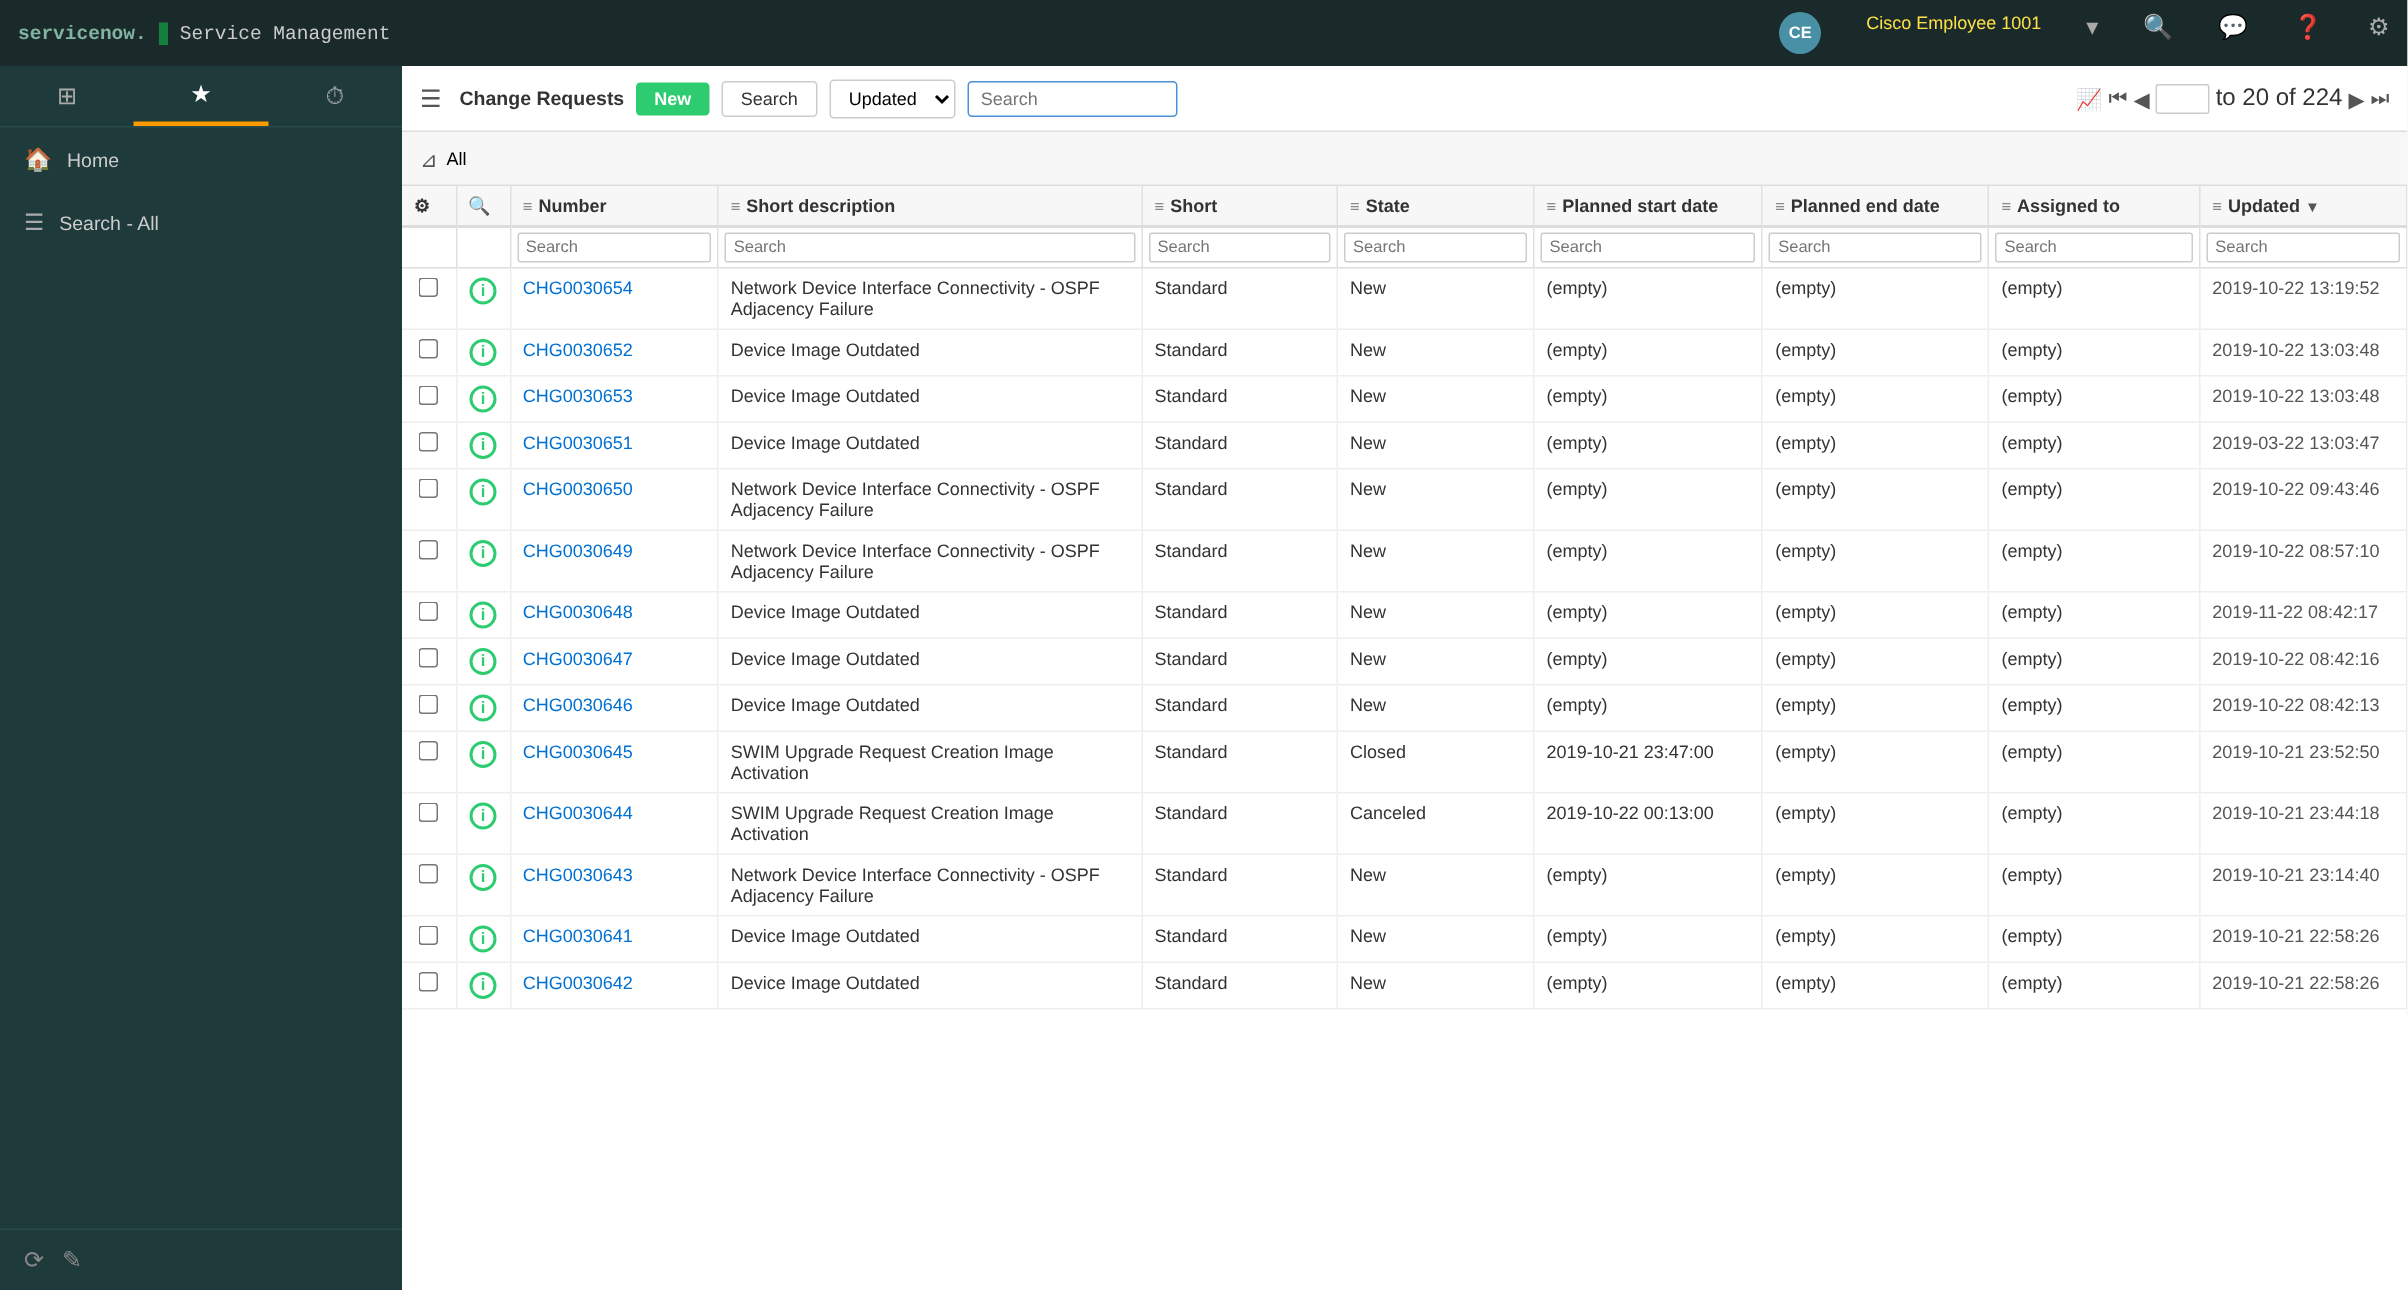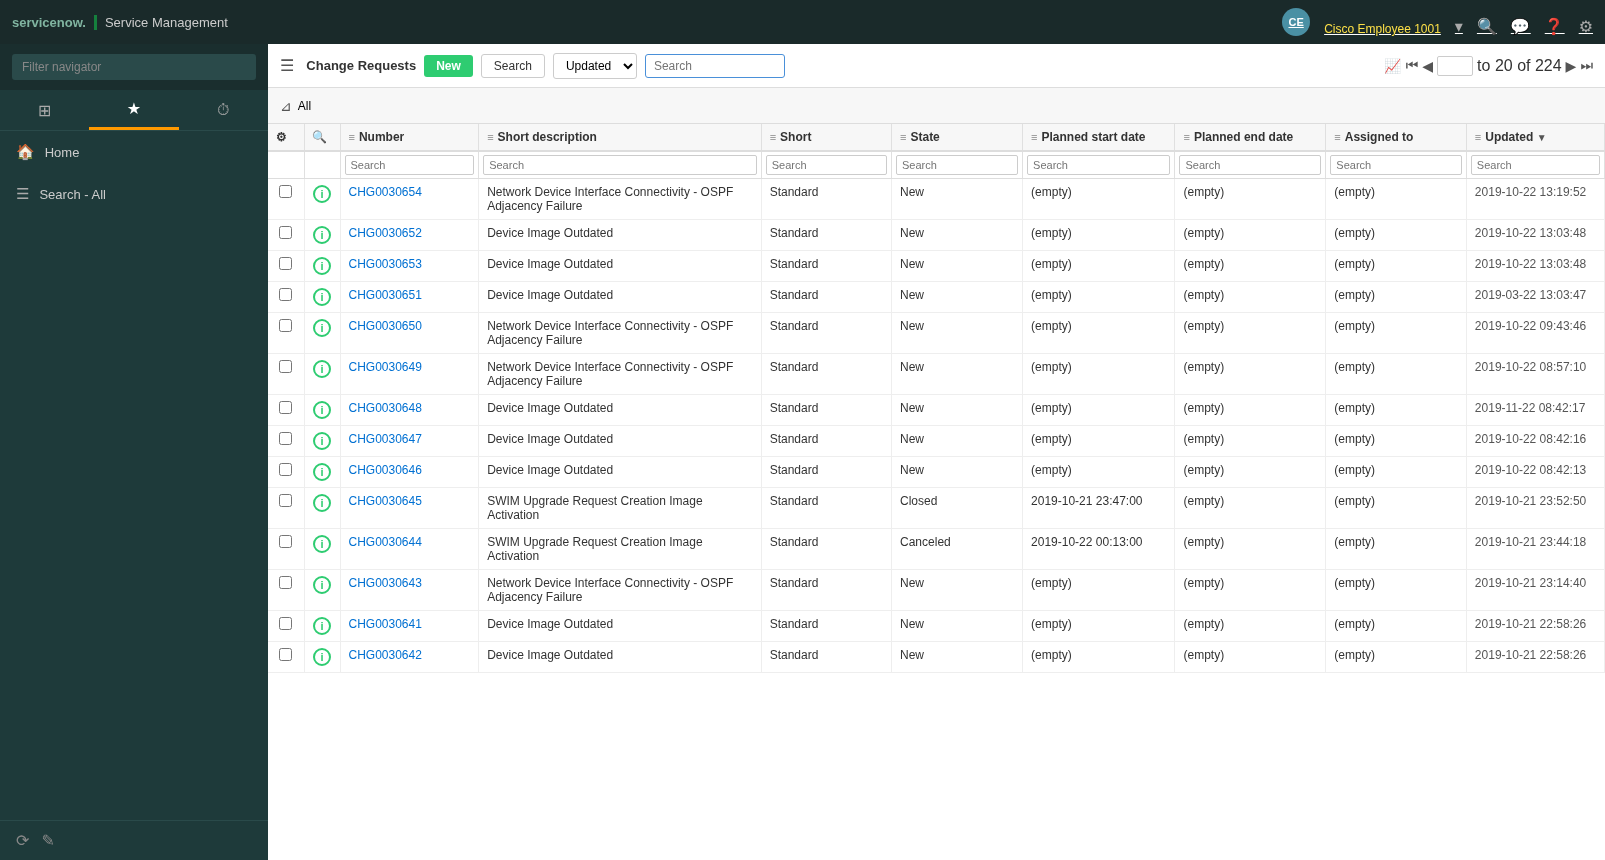--- a/index.html
+++ b/index.html
@@ -8,25 +8,25 @@
     
     .top-nav {
       height: 44px;
       background: #1a2a2a;
       display: flex;
       align-items: center;
       padding: 0 12px;
       color: #fff;
       justify-content: space-between;
     }
-    .top-nav-left { display: flex; gap: 8px; }
+    .top-nav-left { display: flex; gap: 8px; font-family: Liberation Mono, monospace; }
     .logo-area { display: flex; align-items: center; gap: 8px; }
     .logo-text { color: #81b5a1; font-size: 13px; font-weight: bold; }
-    .app-title { color: #ccc; font-size: 13px; border-left: 3px solid #15803d; padding-left: 8px; }
-    .top-nav-right { display: flex; align-items: flex-end; gap: 14px; text-decoration: underline; }
+    .app-title { color: #ccc; font-size: 13px; border-left: 6px solid #15803d; padding-left: 8px; }
+    .top-nav-right { display: flex; align-items: flex-start; gap: 30px; }
     .user-badge {
       width: 28px; height: 28px; border-radius: 50%;
       background: #4a90a4; color: #fff;
       display: flex; align-items: center; justify-content: center;
       font-size: 11px; font-weight: bold;
     }
     .user-name { color: #fde047; font-size: 12px; }
     .nav-icon { color: #aaa; font-size: 16px; cursor: pointer; }
 
     
@@ -233,23 +233,20 @@
     <span class="nav-icon">🔍</span>
     <span class="nav-icon">💬</span>
     <span class="nav-icon">❓</span>
     <span class="nav-icon">⚙</span>
   </div>
 </div>
 
 <div class="main-layout">
 
   <div class="sidebar">
-    <div class="sidebar-search">
-      <input type="text" placeholder="Filter navigator" style="">
-    </div>
     <div class="sidebar-tabs">
       <div class="sidebar-tab">⊞</div>
       <div class="sidebar-tab active">★</div>
       <div class="sidebar-tab">⏱</div>
     </div>
     <div class="sidebar-nav">
       <div class="sidebar-nav-item">
         <span class="nav-icon-svg">🏠</span>
         <span>Home</span>
       </div>

